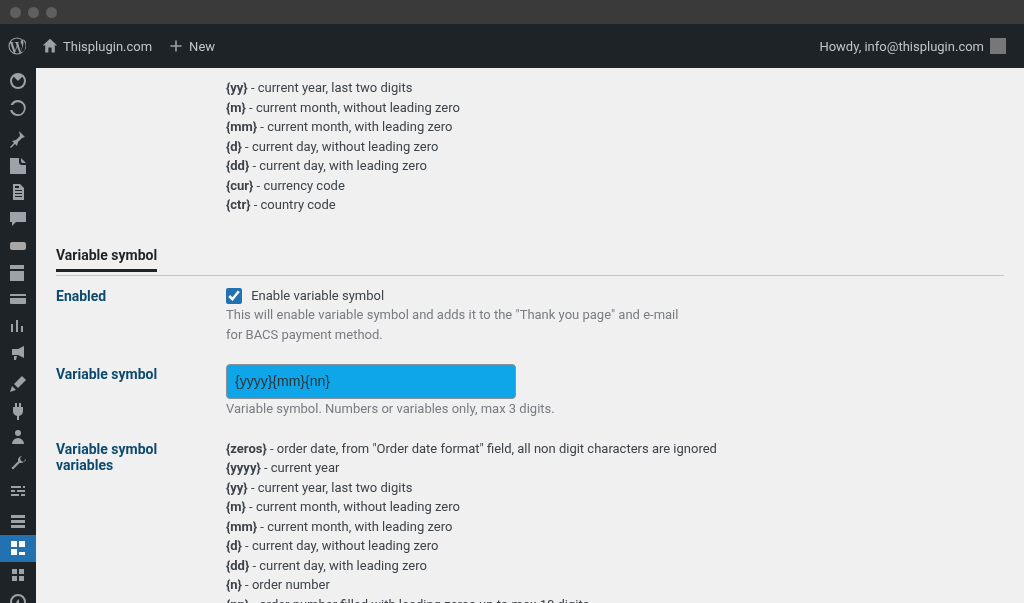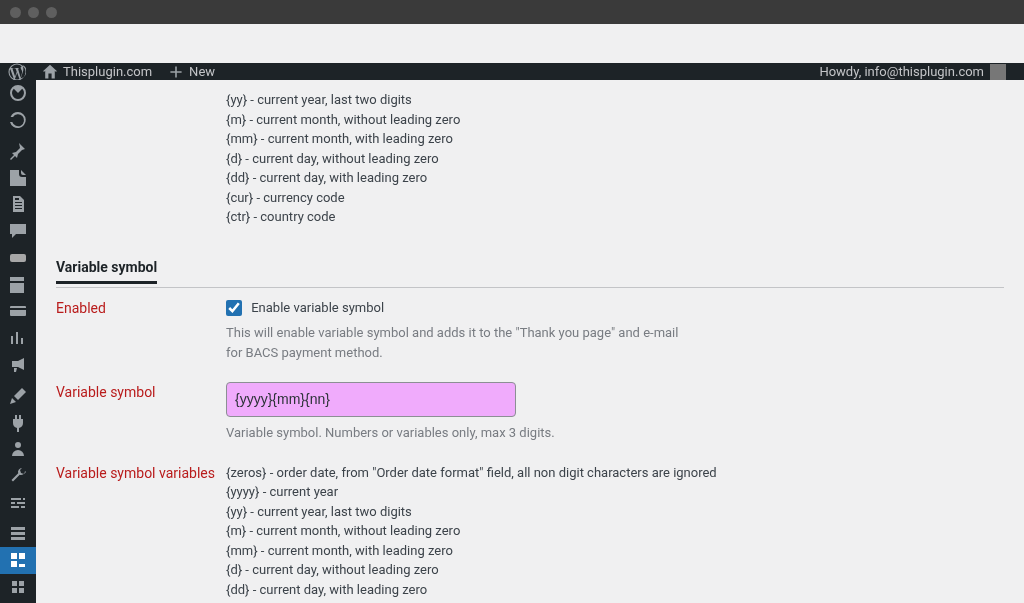--- a/index.html
+++ b/index.html
@@ -20,27 +20,26 @@
     display: flex;
     align-items: center;
     padding-left: 10px;
   }
   .mac-dot {
     width: 11px; height: 11px; border-radius: 50%;
     background: #5f5f5f;
     margin-right: 7px;
   }
   .admin-bar {
-    height: 17px;
+    height: 44px;
     background: #1d2327;
     color: #c3c4c7;
     display: flex;
     align-items: center;
     font-size: 13px;
-    margin-top: 39px;
   }
   .ab-left { display: flex; align-items: center; height: 100%; }
   .ab-item {
     display: flex; align-items: center; height: 32px;
     padding: 0 8px; color: #c3c4c7; cursor: pointer;
   }
   .ab-item svg { fill: #9ca2a7; }
   .ab-right { margin-left: auto; display: flex; align-items: flex-end; padding-right: 10px; }
   .ab-avatar {
     width: 16px; height: 16px; background: #777; margin-left: 6px;
@@ -74,33 +73,33 @@
     overflow-y: auto;
     padding: 0 20px 10px 20px;
     position: relative;
     display: flex;
     flex-direction: column;
   }
   .form-table { width: 100%; border-collapse: collapse; }
   .form-table th {
     text-align: left;
     vertical-align: top;
-    font-weight: 400;
+    font-weight: 700;
     width: 170px;
     padding: 12px 10px 12px 0;
-    color: #b91c1c;
+    color: #0c4a6e;
     font-size: 14px;
   }
   .form-table td {
     vertical-align: top;
     padding: 10px 10px 10px 0;
     line-height: 1.5;
   }
   .var-line { color: #3c434a; font-size: 13px; }
-  .var-line b { font-weight: 400; }
+  .var-line b { font-weight: 700; }
   .section-heading {
     font-size: 14px;
     font-weight: 700;
     color: #1d2327;
     padding: 16px 0 4px 0;
     border-bottom: 1px solid #c3c4c7;
     margin-bottom: 0;
     margin-top: 6px;
   }
   .section-heading span {
@@ -114,30 +113,30 @@
     display: inline-block; 
   }
   .chk {
     width: 16px; height: 16px;
     accent-color: #2271b1;
     vertical-align: middle;
     margin-right: 6px;
   }
   .desc {
     color: #787c82; font-size: 13px;
-    margin-top: 6px; max-width: 460px;
+    max-width: 460px;
   }
   .text-input {
     width: 290px;
     padding: 4px 8px;
     font-size: 14px;
     line-height: 1.8;
     border: 1px solid #8c8f94;
     border-radius: 4px;
-    background: #f0abfc;
+    background: #0ea5e9;
     color: #2c3338;
   }
   .nowrap { white-space: nowrap; }
 </style>
 </head>
 <body>
 
 <div class="mac-titlebar">
   <div class="mac-dot"></div>
   <div class="mac-dot"></div>

